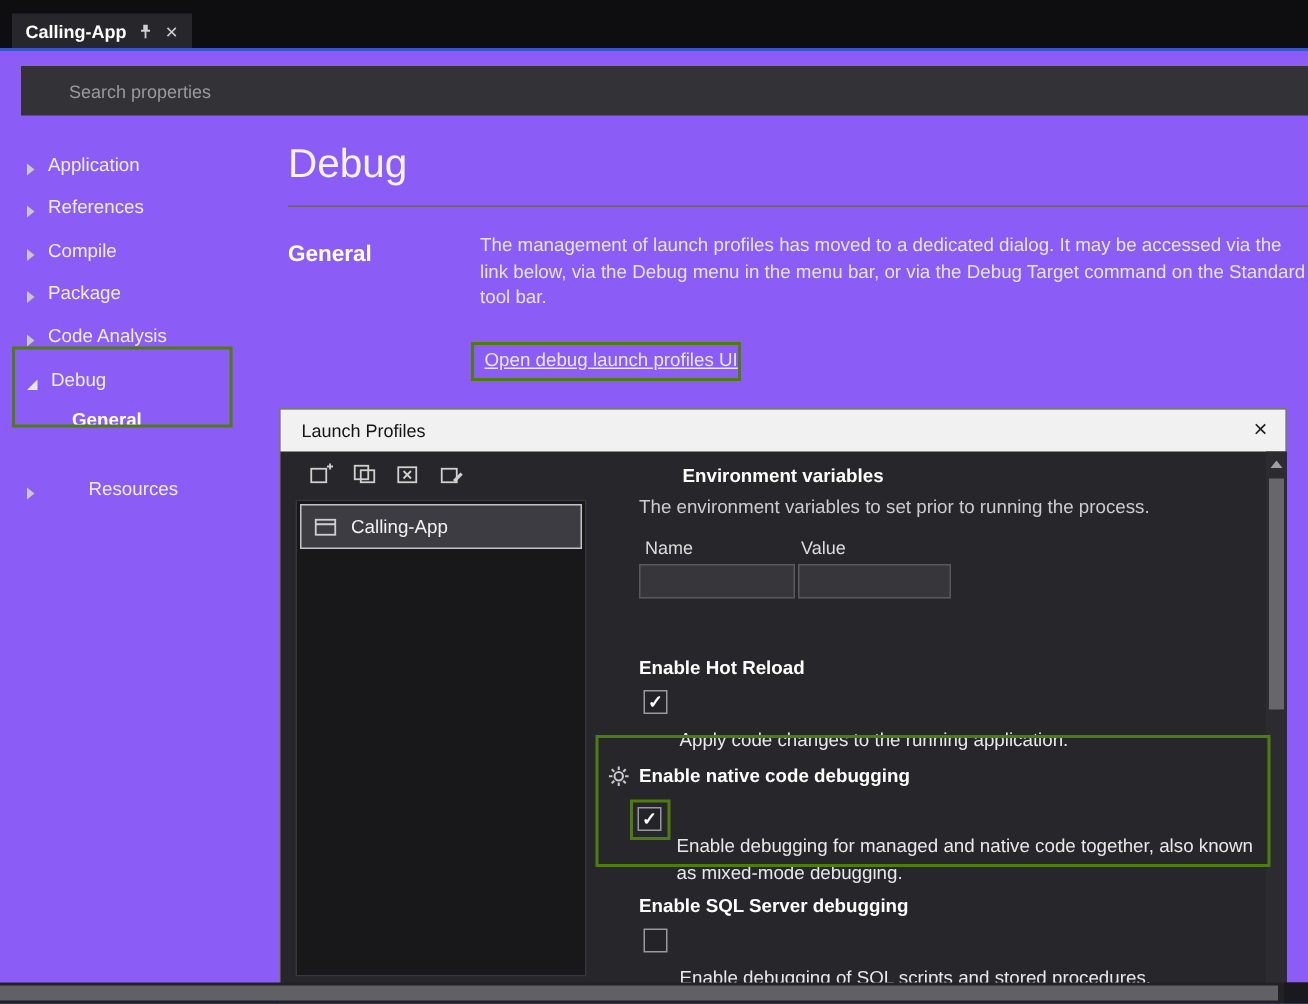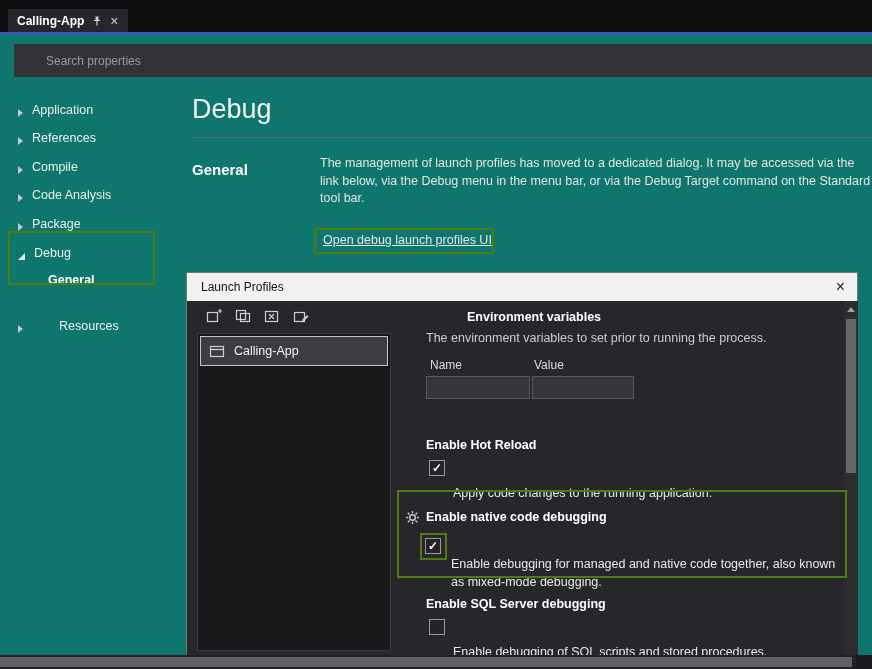--- a/index.html
+++ b/index.html
@@ -1,18 +1,18 @@
 <!DOCTYPE html>
 <html><head>
 <meta charset="utf-8">
 <style>
   * { box-sizing: border-box; margin: 0; padding: 0; }
   html,body { background:#0e0e11; }
   body { font-family: "Liberation Sans", sans-serif; }
-  .stage { position:relative; width:872px; height:669px; background:#0f766e; overflow:hidden; }
+  .stage { position:relative; width:872px; height:669px; background:#8b5cf6; overflow:hidden; }
 
   
   .tab-strip { position:absolute; left:0; top:0; width:872px; height:34px; background:#0e0e11; }
   .accent-line { position:absolute; left:0; top:32px; width:872px; height:2px; background:#3d54c8; }
   .tab { position:absolute; left:8px; top:9px; height:23px; background:#27272b; display:flex; align-items:center; gap:7px; padding:0 9px; cursor:default; }
   .tab-title { color:#ffffff; font-size:12px; font-weight:bold; }
   .tab-close { color:#cfcfcf; font-size:14px; line-height:14px; cursor:pointer; }
 
   
   .search-bar { position:absolute; left:14px; top:44px; width:858px; height:33px; background:#323237; }
@@ -107,25 +107,25 @@
     <div class="tree-item">
       <span class="tri-r"></span>
       <span>References</span>
     </div>
     <div class="tree-item">
       <span class="tri-r"></span>
       <span>Compile</span>
     </div>
     <div class="tree-item">
       <span class="tri-r"></span>
+      <span>Package</span>
+    </div>
+    <div class="tree-item">
+      <span class="tri-r"></span>
       <span>Code Analysis</span>
-    </div>
-    <div class="tree-item">
-      <span class="tri-r"></span>
-      <span>Package</span>
     </div>
     <div class="tree-item">
       <span class="tri-d"></span>
       <span>Debug</span>
     </div>
     <div class="tree-item child">
       <span>General</span>
     </div>
     <div class="tree-item resources">
       <span class="tri-r"></span>
@@ -180,21 +180,21 @@
         <span style="display:flex;">
           <svg width="16" height="14" viewBox="0 0 16 14">
               <rect class="st" x="1.5" y="2.5" width="13" height="10"></rect>
               <path class="st" d="M1.5 5.5 h13"></path>
             </svg>
         </span>
         <span class="profile-label">Calling-App</span>
       </div>
     </div>
 
-    <div class="dlg-h" style="left:251px; top:37px;padding-left:29px;">Environment variables</div>
+    <div class="dlg-h" style="left:239px; top:37px;padding-left:29px;">Environment variables</div>
     <div class="env-desc" style="left:239px; top:58px;">The environment variables to set prior to running the process.</div>
     <div class="col-label" style="left:243px; top:85px;">Name</div>
     <div class="col-label" style="left:347px; top:85px;">Value</div>
     <input class="env-input" style="left: 239px; top: 103px; width: 104px;" value="">
     <input class="env-input" style="left: 345px; top: 103px; width: 102px;" value="">
 
     <div class="dlg-h" style="left:239px; top:165px;">Enable Hot Reload</div>
     <span class="checkbox" style="left:242px; top:187px;">
       <span class="check">✓</span>
     </span>

